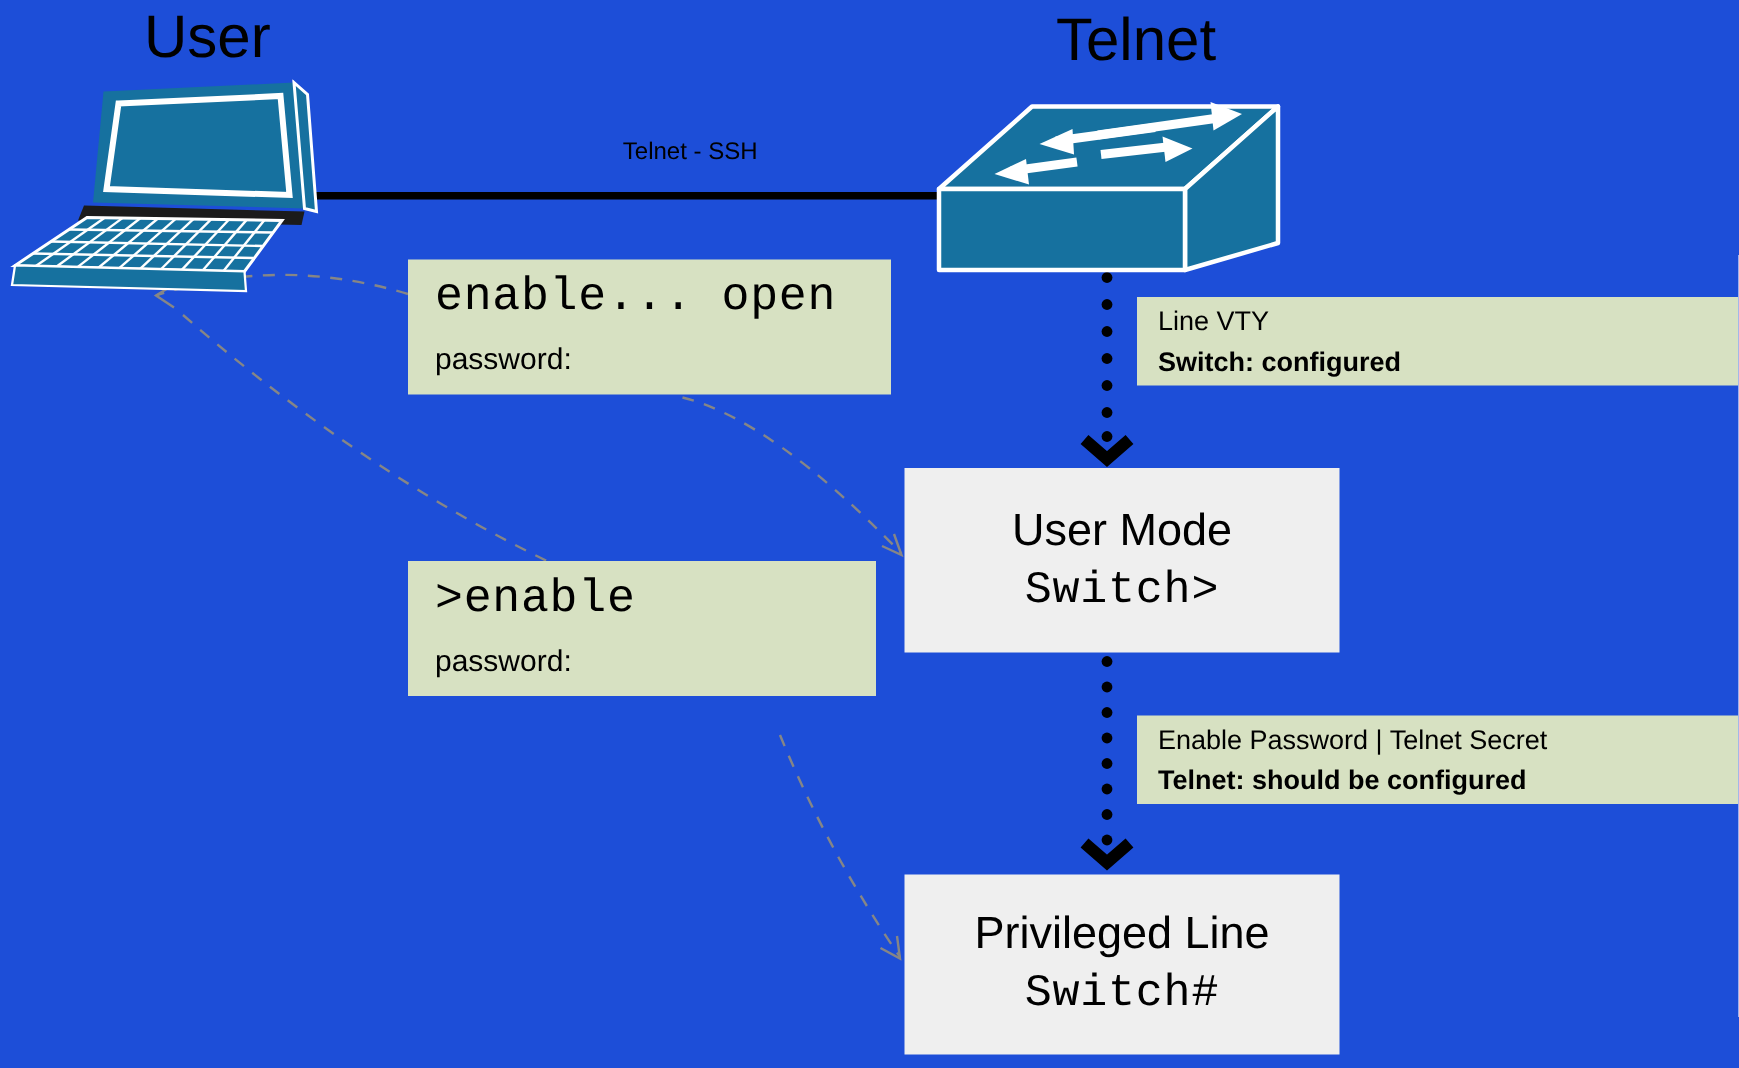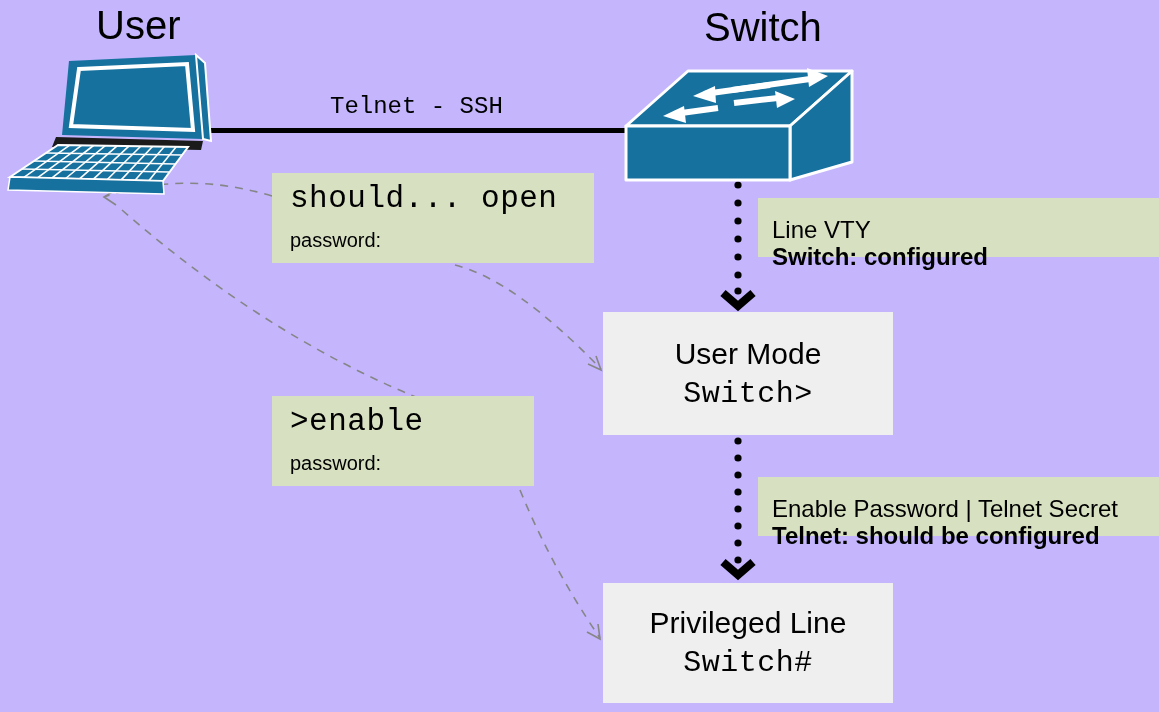--- a/index.html
+++ b/index.html
@@ -1,26 +1,26 @@
 <!DOCTYPE html>
 <html style="--device-blue: #16719F; --note-green-bg: #D7E1C2; --mode-gray-bg: #EFEFEF; --line-black: #000000; --dashed-arc-gray: #868686;"><head>
 <meta charset="utf-8">
 <style>
   html,body{margin:0;padding:0;background:#fff;}
-  .stage{position:relative;width:1159px;height:712px;background:#c4b5fd;overflow:hidden;
+  .stage{position:relative;width:1159px;height:712px;background:#1d4ed8;overflow:hidden;
          font-family:"Liberation Sans",sans-serif;color:#000;}
   .abs{position:absolute;}
   .title{font-size:40px;line-height:46px;color:#000;white-space:nowrap;}
-  .link-label{font-size:24px;text-align:left;white-space:nowrap;font-family:Liberation Mono, monospace;}
+  .link-label{font-size:16px;text-align:right;white-space:nowrap;}
   .note{background:var(--note-green-bg,#D7E1C2);}
   .terminal-box{padding:6px 0 0 18px;box-sizing:border-box;}
   .cmd{font-family:"Liberation Mono","DejaVu Sans Mono",monospace;font-size:31px;line-height:40px;
        letter-spacing:0.5px;white-space:nowrap;}
   .prompt-line{font-size:20px;line-height:42px;white-space:nowrap;}
-  .status-box{padding:18px 0 0 14px;box-sizing:border-box;font-size:24px;line-height:27px;}
+  .status-box{padding:3px 0 0 14px;box-sizing:border-box;font-size:18px;line-height:27px;}
   .status-bold{font-weight:bold;}
   .mode-box{background:var(--mode-gray-bg,#EFEFEF);display:flex;flex-direction:column;
             align-items:center;justify-content:center;gap:2px;box-sizing:border-box;}
   .mode-title{font-size:30px;line-height:38px;white-space:nowrap;}
   .mode-prompt{font-family:"Liberation Mono","DejaVu Sans Mono",monospace;font-size:30px;
                line-height:38px;letter-spacing:0.5px;white-space:nowrap;}
   .blue{fill:var(--device-blue,#16719F);}
   .dash{stroke:var(--dashed-arc-gray,#868686);stroke-width:1.6;fill:none;stroke-dasharray:8 7;}
   .ahead{stroke:var(--dashed-arc-gray,#868686);stroke-width:1.6;fill:none;}
   .dot{fill:var(--line-black,#000);}
@@ -108,30 +108,30 @@
       <line x1="84" y1="38" x2="150" y2="29" stroke="#fff" stroke-width="6"></line>
       <polygon points="95,30 73,40 96,47" fill="#fff"></polygon>
       <line x1="114" y1="47" x2="158" y2="42" stroke="#fff" stroke-width="6"></line>
       <polygon points="155,35 175,43 157,52" fill="#fff"></polygon>
       <line x1="54" y1="58" x2="98" y2="52" stroke="#fff" stroke-width="6"></line>
       <polygon points="64,50 43,60 66,67" fill="#fff"></polygon>
     </g>
   </svg>
 
   <div class="abs title" style="left:96px;top:2px">User</div>
-  <div class="abs title" style="left:704px;top:4px">Switch</div>
+  <div class="abs title" style="left:704px;top:4px">Telnet</div>
 
   <div class="abs link-label" style="left:330px;top:93px;width:175px">Telnet - SSH</div>
 
   <div class="abs note terminal-box" style="left:272px;top:173px;width:322px;height:90px">
-    <div class="cmd">should... open</div>
+    <div class="cmd">enable... open</div>
     <div class="prompt-line">password:</div>
   </div>
 
-  <div class="abs note terminal-box" style="left:272px;top:396px;width:262px;height:90px">
+  <div class="abs note terminal-box" style="left:272px;top:374px;width:312px;height:90px">
     <div class="cmd">&gt;enable</div>
     <div class="prompt-line">password:</div>
   </div>
 
   <div class="abs note status-box" style="left:758px;top:198px;width:401px;height:59px">
     <div>Line VTY</div>
     <div class="status-bold">Switch: configured</div>
   </div>
 
   <div class="abs note status-box" style="left:758px;top:477px;width:401px;height:59px">

